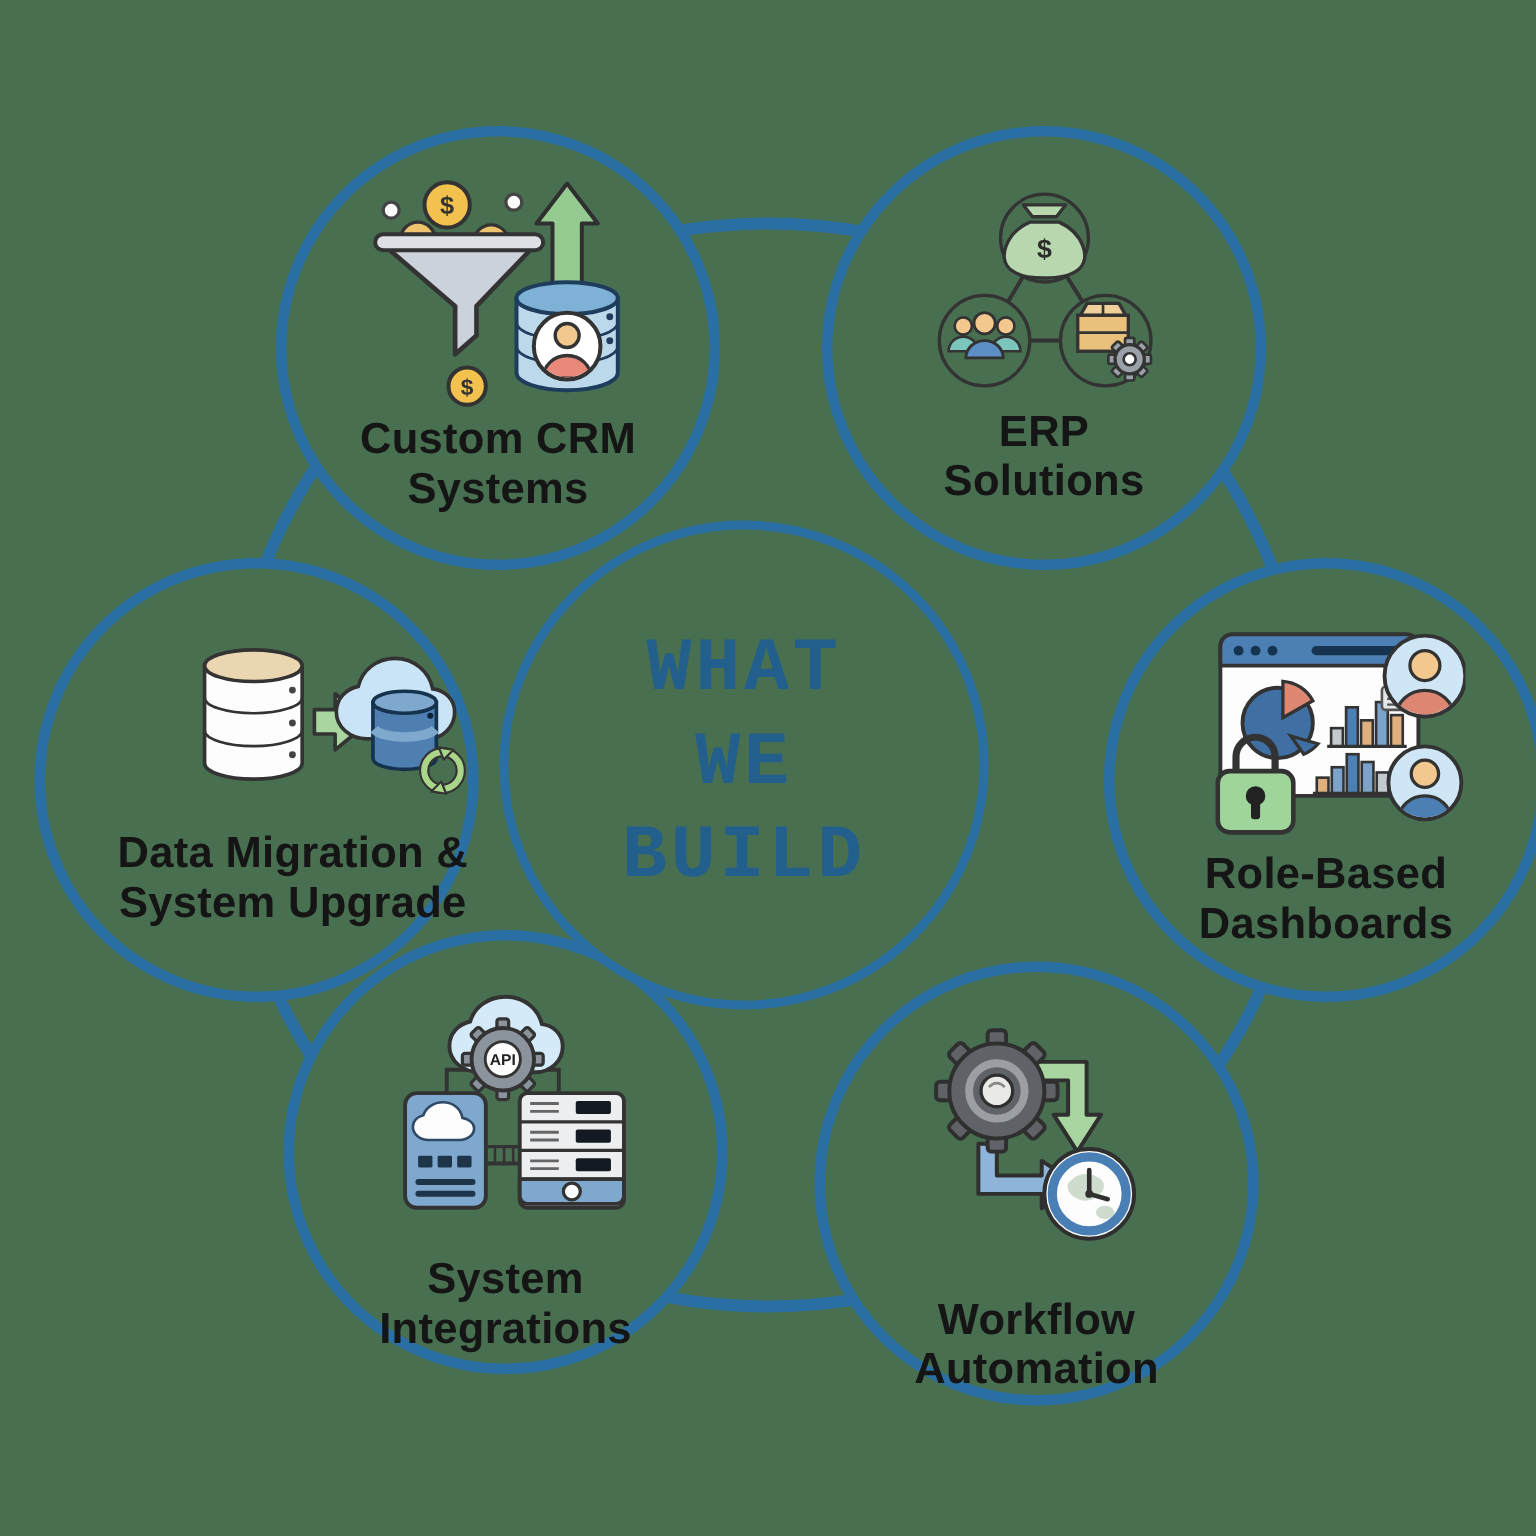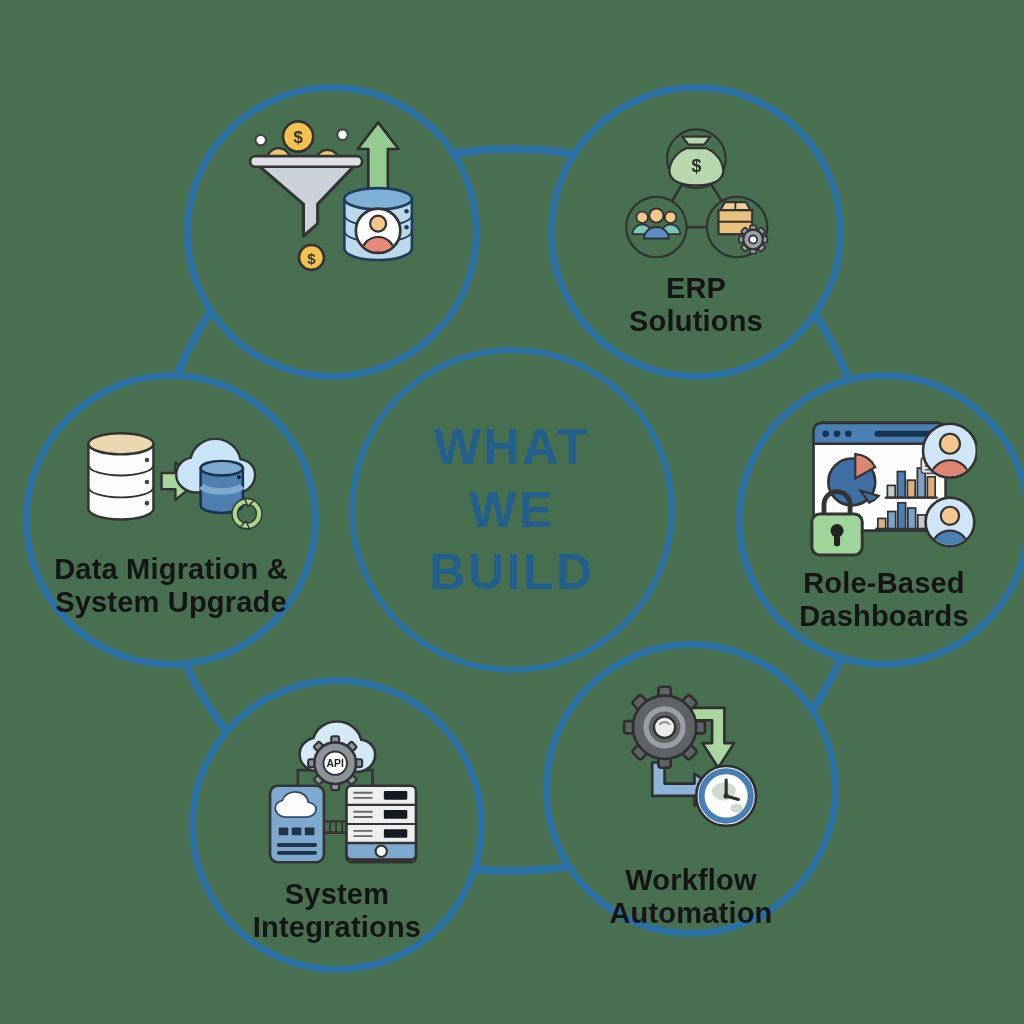--- a/index.html
+++ b/index.html
@@ -64,20 +64,22 @@
         <clipPath id="crmP">
             <circle cx="152" cy="128" r="23.5"></circle>
           </clipPath>
         <circle cx="152" cy="128" r="25" fill="#fff" stroke="#333" stroke-width="3"></circle>
         <g clip-path="url(#crmP)">
           <circle cx="152" cy="120" r="9" fill="#f3c88f" stroke="#333" stroke-width="2.5"></circle>
           <path d="M134,152 a18,17 0 0 1 36,0 Z" fill="#e8897a" stroke="#333" stroke-width="2.5"></path>
         </g>
       </g>
     </svg>
+    <div class="node-label">Custom CRM
+Systems</div>
   </div>
 
   <div class="circle" style="left:548px;top:84px;width:296px;height:296px;padding-top:34px;">
     <svg class="icon" viewBox="0 0 190 160" style="height:142px;">
       <path d="M95,40 L52,112 M95,40 L140,112 M52,115 H140" stroke="#333" stroke-width="3" fill="none"></path>
       <circle cx="95" cy="38" r="33" fill="#487050" stroke="#333" stroke-width="2.5"></circle>
       <circle cx="50" cy="115" r="34" fill="#487050" stroke="#333" stroke-width="2.5"></circle>
       <circle cx="141" cy="115" r="34" fill="#487050" stroke="#333" stroke-width="2.5"></circle>
       <g>
         <path d="M86,22 h18 l7,-9 h-32 Z" fill="#b7d8ae" stroke="#333" stroke-width="2.5" stroke-linejoin="round"></path>
@@ -109,21 +111,21 @@
           <rect x="9" y="-3.5" width="7" height="7" rx="1.5" transform="rotate(45)"></rect>
         </g>
         <circle r="11" fill="#9aa1a8" stroke="#333" stroke-width="2.5"></circle>
         <circle r="4.5" fill="#fdfdfd" stroke="#333" stroke-width="2"></circle>
       </g>
     </svg>
     <div class="node-label" style="margin-top:5px;">ERP
 Solutions</div>
   </div>
 
-  <div class="circle" style="left:23px;top:372px;width:296px;height:296px;padding-top:42px;">
+  <div class="circle" style="left:23px;top:372px;width:296px;height:296px;padding-top:42px;align-items:flex-end;">
     <svg class="icon" viewBox="0 0 230 150" style="height:122px;">
       <g>
         <path d="M14,28 V108 a40,13 0 0 0 80,0 V28 Z" fill="#fdfdfd" stroke="#333" stroke-width="3"></path>
         <path d="M14,54 a40,13 0 0 0 80,0" fill="none" stroke="#333" stroke-width="2.2"></path>
         <path d="M14,81 a40,13 0 0 0 80,0" fill="none" stroke="#333" stroke-width="2.2"></path>
         <ellipse cx="54" cy="28" rx="40" ry="13" fill="#ead7b2" stroke="#333" stroke-width="3"></ellipse>
         <circle cx="86" cy="48" r="2.8" fill="#444"></circle>
           <circle cx="86" cy="75" r="2.8" fill="#444"></circle>
           <circle cx="86" cy="101" r="2.8" fill="#444"></circle>
       </g>
@@ -204,21 +206,21 @@
         <g clip-path="url(#rbB)">
           <circle cx="183" cy="123" r="10.5" fill="#f3c88f" stroke="#333" stroke-width="2.5"></circle>
           <path d="M163,158 a20,18 0 0 1 40,0 Z" fill="#4c80b4" stroke="#333" stroke-width="2.5"></path>
         </g>
       </g>
     </svg>
     <div class="node-label" style="margin-top:6px;">Role-Based
 Dashboards</div>
   </div>
 
-  <div class="circle" style="left:189px;top:677px;width:296px;height:296px;padding-top:34px;">
+  <div class="circle" style="left:189px;top:620px;width:296px;height:296px;padding-top:34px;">
     <svg class="icon" viewBox="0 0 215 175" style="height:152px;">
       <g>
         <path d="M62,100 V60 H105 M148,100 V60 H105 M62,132 H148" stroke="#333" stroke-width="3" fill="none"></path>
         <path d="M80,119 H132" stroke="#333" stroke-width="2.5"></path>
         <path d="M85,119 V132 M92,119 V132 M99,119 V132 M106,119 V132 M113,119 V132 M120,119 V132 M127,119 V132" stroke="#333" stroke-width="2"></path>
       </g>
       <path d="M88,62 C74,62 64,53 64,42 C64,32 71,25 80,23 C83,12 94,4 107,4 C121,4 132,13 135,25 C144,26 151,33 151,42 C151,53 142,62 130,62 Z" fill="#d5eaf8" stroke="#333" stroke-width="3"></path>
       <g transform="translate(105,52)">
         <g fill="#8b949c" stroke="#333" stroke-width="2.5">
           <rect x="-4.5" y="-31" width="9" height="10" rx="2"></rect>
@@ -249,21 +251,21 @@
         <rect x="118" y="78" width="80" height="88" rx="6" fill="#eceef0" stroke="#333" stroke-width="3"></rect>
         <path d="M118,100 H198 M118,122 H198 M118,144 H198" stroke="#333" stroke-width="2.5"></path>
         <path d="M126,86 h22 M126,92 h22 M126,108 h22 M126,114 h22 M126,130 h22 M126,136 h22" stroke="#666" stroke-width="2.2"></path>
         <rect x="161" y="84" width="27" height="10" rx="1.5" fill="#141a22"></rect>
         <rect x="161" y="106" width="27" height="10" rx="1.5" fill="#141a22"></rect>
         <rect x="161" y="128" width="27" height="10" rx="1.5" fill="#141a22"></rect>
         <path d="M118,144 H198 V157 a6,6 0 0 1 -6,6 H124 a6,6 0 0 1 -6,-6 Z" fill="#7fa8cf" stroke="#333" stroke-width="3"></path>
         <circle cx="158" cy="153.5" r="6.5" fill="#fdfdfd" stroke="#333" stroke-width="2.5"></circle>
       </g>
     </svg>
-    <div class="node-label" style="margin-top:8px;">System
+    <div class="node-label" style="margin-top:24px;">System
 Integrations</div>
   </div>
 
   <div class="circle" style="left:543px;top:641px;width:296px;height:296px;padding-top:30px;justify-content:space-between;">
     <svg class="icon" viewBox="0 0 185 175" style="height:154px;">
       <path d="M92,34 v14 h24 v26 h-11 l18,28 l18,-28 h-11 v-40 Z" fill="#a9d6a0" stroke="#2f2f2f" stroke-width="3" stroke-linejoin="round"></path>
       <path d="M48,96 h14 v24 h34 v-11 l28,18 l-28,18 v-11 h-48 Z" fill="#8fb4d9" stroke="#2f2f2f" stroke-width="3" stroke-linejoin="round"></path>
       <g transform="translate(62,56)">
         <g fill="#5f6367" stroke="#2f2f2f" stroke-width="3">
           <rect x="-7" y="-46" width="14" height="14" rx="3"></rect>
@@ -288,19 +290,19 @@
         <path d="M116,126 q8,-10 20,-6 q10,4 6,12 q-8,10 -18,6 q-10,-4 -8,-12 Z" fill="#c5d6c5" opacity="0.85"></path>
         <ellipse cx="144" cy="148" rx="7" ry="5" fill="#c5d6c5" opacity="0.85"></ellipse>
         <path d="M132,134 V116 M132,134 L146,138" stroke="#2f2f2f" stroke-width="3.5" stroke-linecap="round"></path>
         <circle cx="132" cy="134" r="3" fill="#2f2f2f"></circle>
       </g>
     </svg>
     <div class="node-label" style="margin-top:6px;">Workflow
 Automation</div>
   </div>
 
-  <div class="circle center-node" style="left:349px;top:347px;width:326px;height:326px;">
+  <div class="circle center-node" style="left:333px;top:347px;width:326px;height:326px;font-family:Liberation Mono, monospace;">
     <div class="center-title">WHAT
 WE
 BUILD</div>
   </div>
 
 </div>
 
 </body></html>

